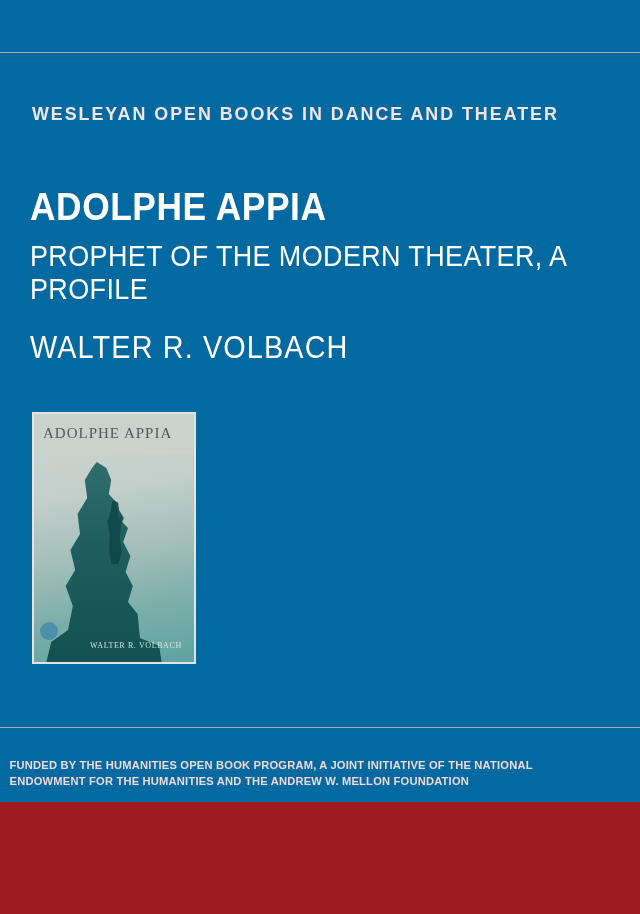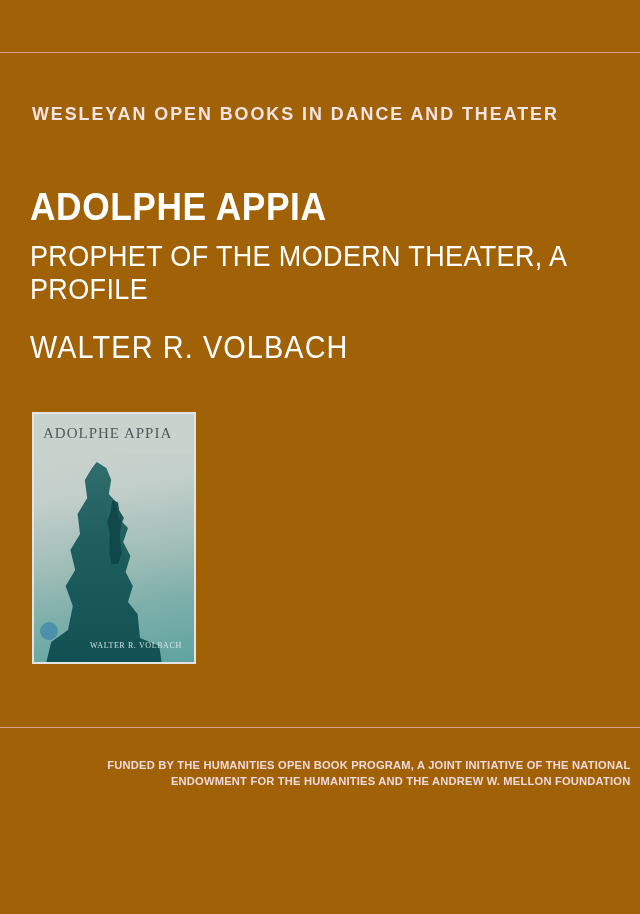--- a/index.html
+++ b/index.html
@@ -9,22 +9,22 @@
   body {
     width: 640px;
     height: 914px;
     background: #9e1b20;
     font-family: "Liberation Sans", sans-serif;
     overflow: hidden;
   }
   .cover {
     position: relative;
     width: 640px;
-    height: 914px;
-    background: #a16207;
+    height: 802px;
+    background: #0369a1;
     box-sizing: border-box;
   }
   .rule {
     position: absolute;
     left: 0;
     width: 640px;
     height: 1px;
     background: #e7b9ba;
     opacity: 0.75;
   }
@@ -171,21 +171,21 @@
     height: 18px;
     border-radius: 50%;
     background: rgba(40,120,170,0.55);
   }
 
   .funding {
     position: absolute;
     left: 0;
     top: 757px;
     width: 640px;
-    text-align: right;
+    text-align: left;
     color: #f0d9da;
     font-size: 11.5px;
     font-weight: bold;
     line-height: 16px;
     letter-spacing: 0.2px;
     text-transform: uppercase;
   }
   .funding-line {
     display: block;
     transform: scaleX(0.97);

